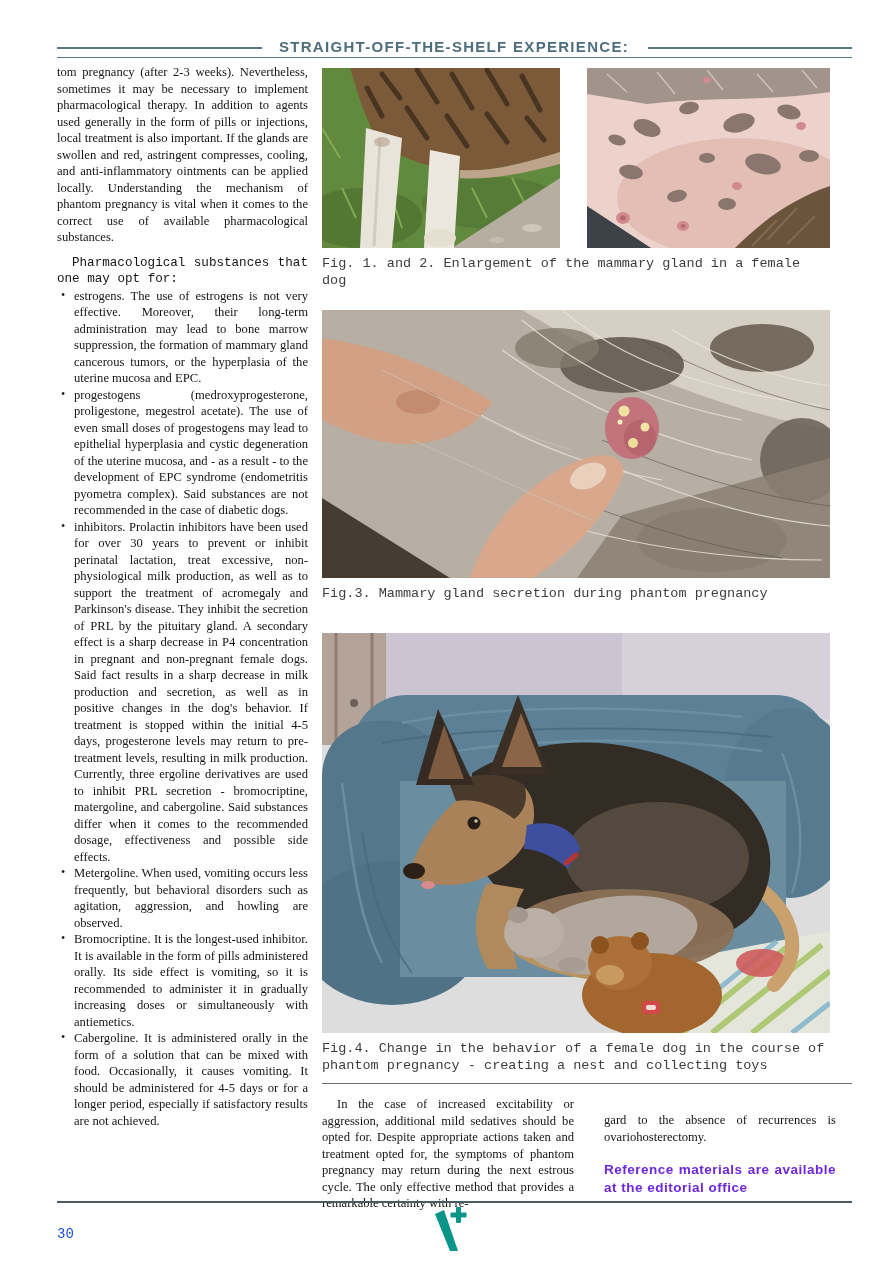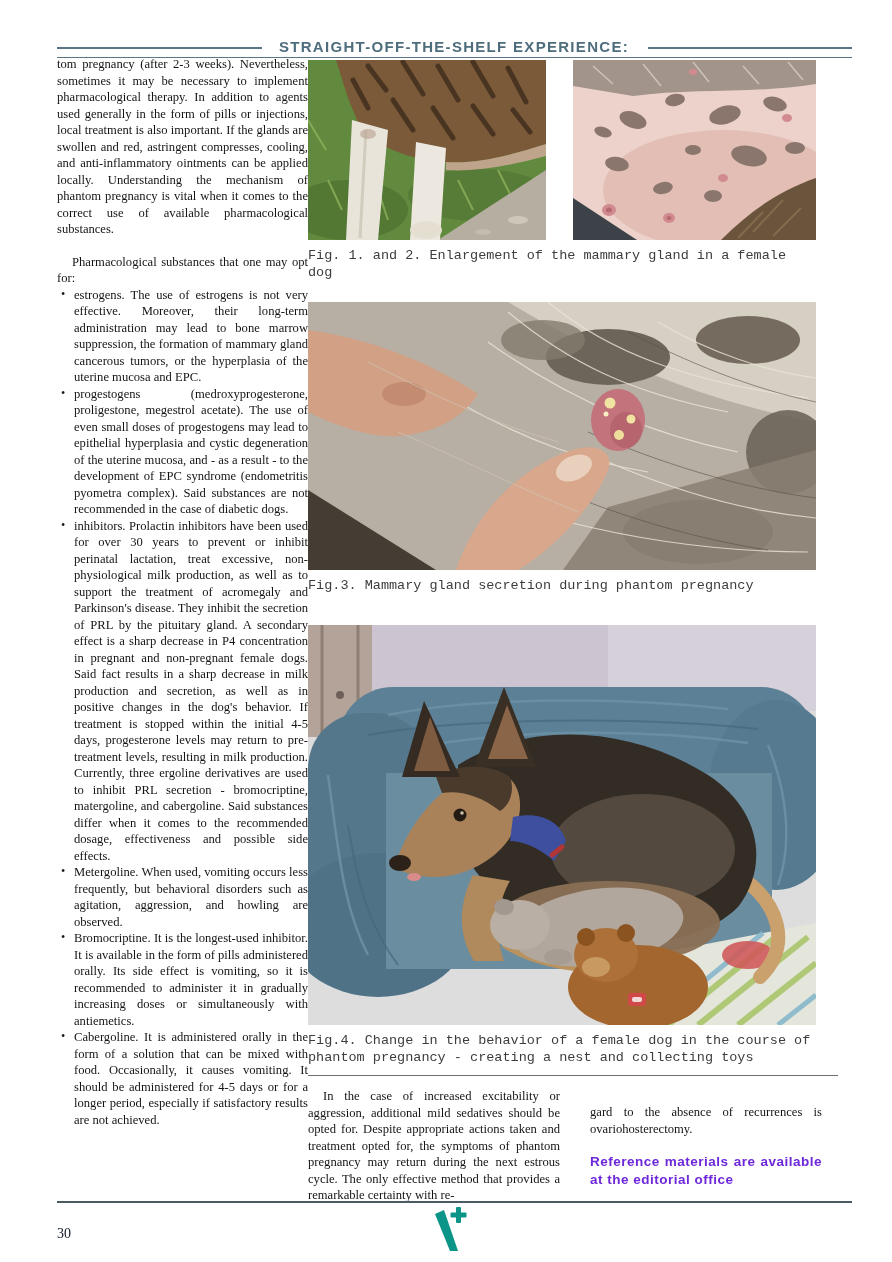--- a/index.html
+++ b/index.html
@@ -8,24 +8,24 @@
   
   .header-title{position:absolute;left:0;right:0;top:38px;text-align:center;
     font-family:"Liberation Sans",sans-serif;font-weight:bold;font-size:15px;
     letter-spacing:1.3px;color:#4e6d7d;padding-left:16px;}
   .hline{position:absolute;border-top:2px solid #5a7585;height:0;}
   .hline-left{left:57px;top:47px;width:205px;}
   .hline-right{left:648px;top:47px;width:204px;}
   .hline-full{left:57px;top:57px;width:795px;border-top-width:1.5px;}
 
   
-  .main{position:absolute;left:57px;top:56px;width:795px;display:flex;gap:0;}
+  .main{position:absolute;left:57px;top:64px;width:795px;display:flex;gap:14px;}
   .col-left{width:251px;font-size:12.6px;line-height:16.5px;text-align:justify;}
   .col-left p{margin:0;}
-  .col-left p.indent{text-indent:15px;margin-top:16px;}
+  .col-left p.indent{text-indent:15px;margin-top:9px;font-family:Liberation Mono, monospace;}
   .col-left ul{margin:0;padding:0 0 0 17px;list-style:none;}
   .col-left li{position:relative;text-align:justify;}
   .col-left li::before{content:"\2022";position:absolute;left:-13px;top:-1px;font-size:12px;color:#141414;}
 
   .col-right{width:530px;padding-top:4px;}
   .fig-row{display:flex;gap:27px;width:508px;}
   .photo{display:block;background:#ddd;}
   .fig1{width:238px;height:180px;}
   .fig2{width:243px;height:180px;}
   .fig3{width:508px;height:268px;margin-top:21px;}
@@ -37,22 +37,22 @@
   .bottom{display:flex;gap:14px;width:530px;margin-top:12px;font-size:12.6px;line-height:16.5px;}
   .bcol1{width:252px;text-align:justify;}
   .bcol1 p{margin:0;text-indent:15px;}
   .bcol2{width:264px;text-align:justify;}
   .bcol2 p{margin:16px;}
   .ref-note{font-family:"Liberation Sans",sans-serif;font-weight:bold;font-size:13.5px;
     line-height:17.5px;letter-spacing:0.5px;color:#6d28d9;margin-top:7px !important;text-align:justify;}
 
   
   .footer-line{position:absolute;left:57px;top:1201px;width:795px;border-top:2px solid #4c5a63;}
-  .page-number{position:absolute;left:57px;top:1226px;font-family:Liberation Serif, serif;
-    font-size:14px;color:#0f172a;}
+  .page-number{position:absolute;left:57px;top:1226px;font-family:Liberation Mono, monospace;
+    font-size:14px;color:#1d4ed8;}
   .logo{position:absolute;left:428px;top:1207px;width:40px;height:46px;}
 </style>
 </head>
 <body>
 
 <div class="header-title">STRAIGHT-OFF-THE-SHELF EXPERIENCE:</div>
 <div class="hline hline-left"></div>
 <div class="hline hline-right"></div>
 <div class="hline hline-full"></div>
 

